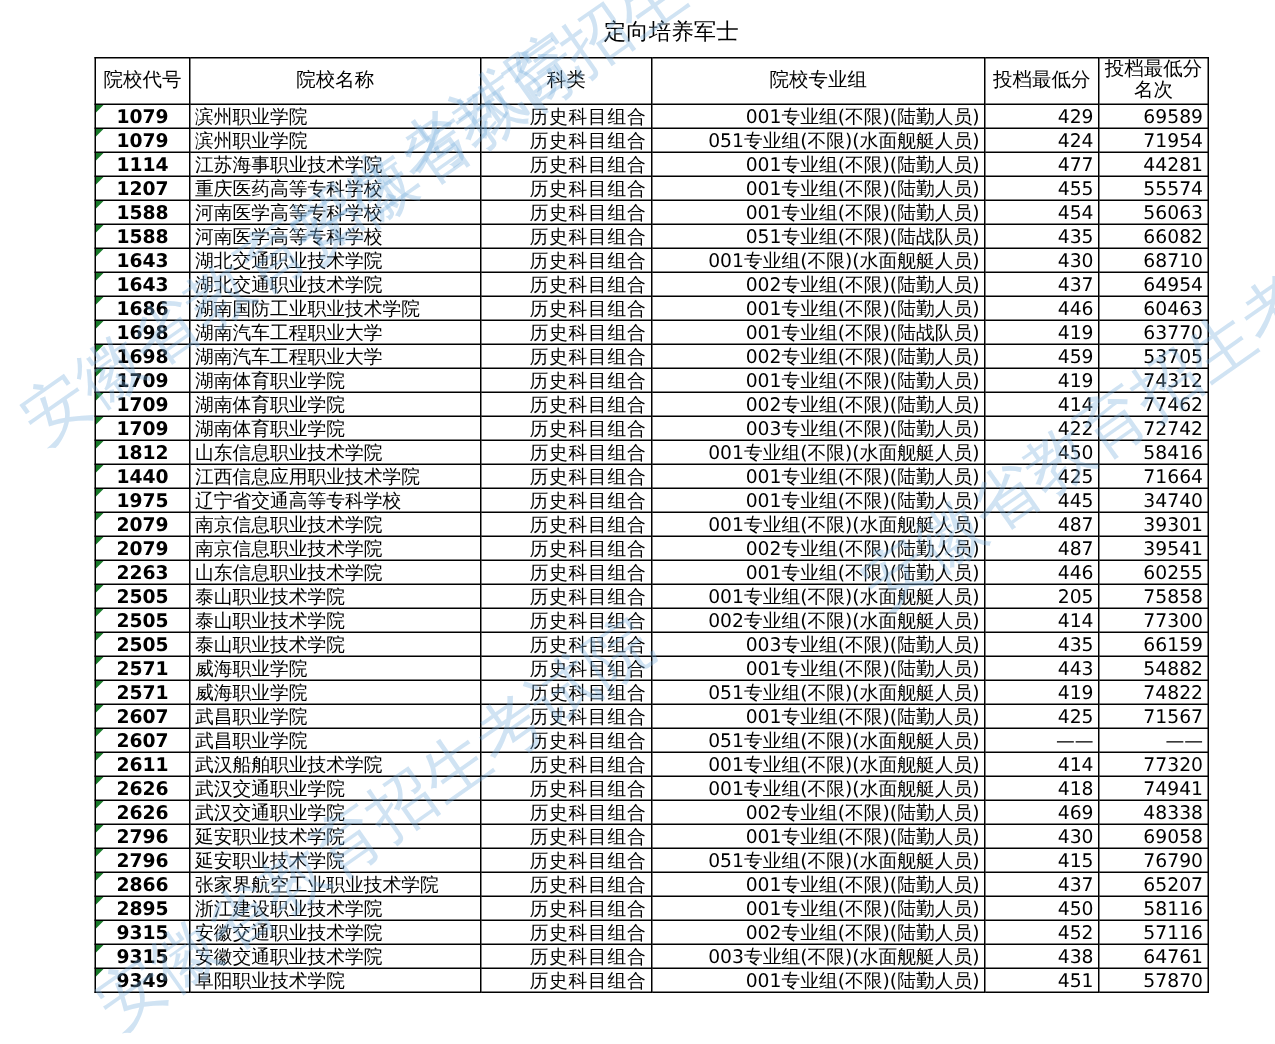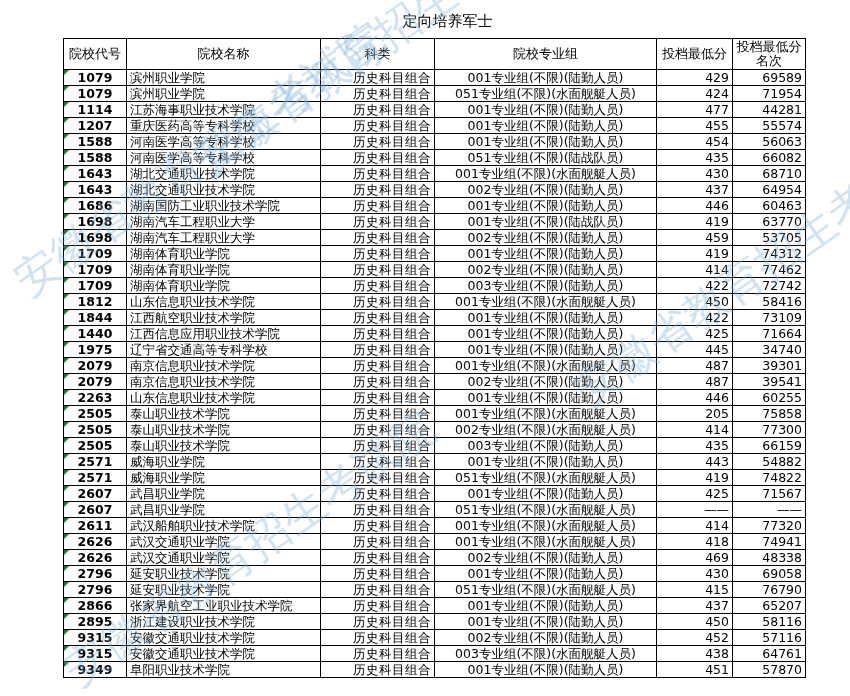--- a/index.html
+++ b/index.html
@@ -11,21 +11,21 @@
   table { position:absolute; left:63px; top:38px; border-collapse:collapse;
           table-layout:fixed; font-size:12.5px; }
   th, td { border:1px solid #000; padding:0 3px; white-space:nowrap; overflow:hidden;
            height:15px; line-height:15px; }
   th { font-weight:normal; height:30px; line-height:14px; text-align:center; font-size:13px; }
   td.code { text-align:center; position:relative;font-weight:bold; }
   td.code::before { content:""; position:absolute; left:0; top:0; width:0; height:0;
                     border-top:5px solid #1a7a2a; border-right:5px solid transparent; }
   td.name { text-align:left; }
   td.cat { text-align:center; letter-spacing:0.5px;padding-left:32px; }
-  td.grp { text-align:center;margin-left:20px; }
+  td.grp { text-align:right;margin-left:20px; }
   td.num { text-align:right; }
   .wm { position:absolute; color:rgba(120,175,220,0.35); font-size:44px;
         transform:rotate(-35deg); pointer-events:none; white-space:nowrap; }
 </style>
 </head>
 <body>
 
 <div class="title"><span>定向培养军士</span></div>
 
 <table>
@@ -162,28 +162,20 @@
       </tr>
       <tr>
         <td class="code">1812</td>
         <td class="name">山东信息职业技术学院</td>
         <td class="cat">历史科目组合</td>
         <td class="grp">001专业组(不限)(水面舰艇人员)</td>
         <td class="num">450</td>
         <td class="num">58416</td>
       </tr>
       <tr>
-        <td class="code">1844</td>
-        <td class="name">江西航空职业技术学院</td>
-        <td class="cat">历史科目组合</td>
-        <td class="grp">001专业组(不限)(陆勤人员)</td>
-        <td class="num">422</td>
-        <td class="num">73109</td>
-      </tr>
-      <tr>
         <td class="code">1440</td>
         <td class="name">江西信息应用职业技术学院</td>
         <td class="cat">历史科目组合</td>
         <td class="grp">001专业组(不限)(陆勤人员)</td>
         <td class="num">425</td>
         <td class="num">71664</td>
       </tr>
       <tr>
         <td class="code">1975</td>
         <td class="name">辽宁省交通高等专科学校</td>

